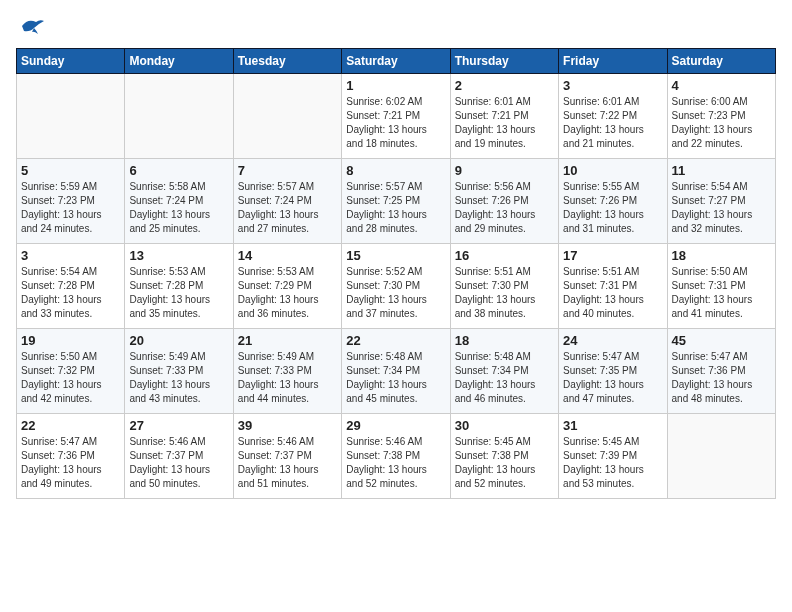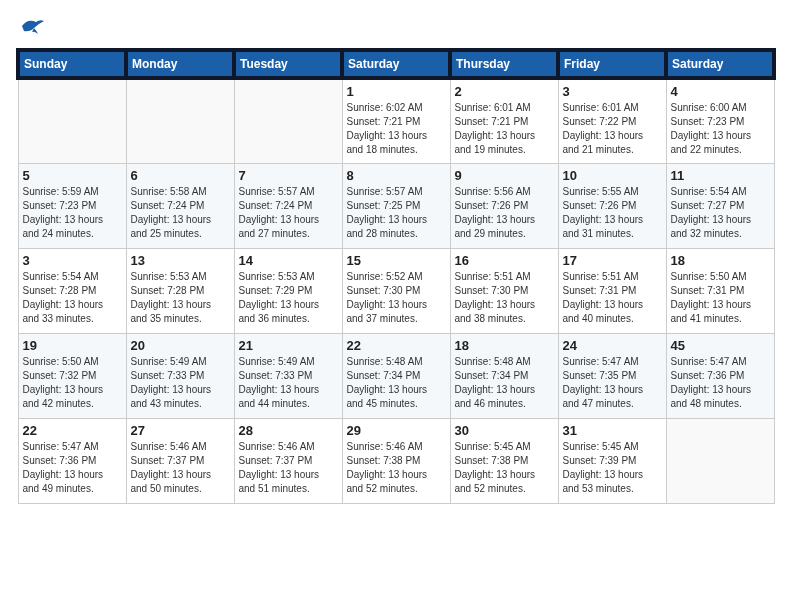--- a/index.html
+++ b/index.html
@@ -58,21 +58,21 @@
       border-collapse: collapse;
       table-layout: fixed;
     }
     .calendar-table thead tr th {
       background-color: #1a5fa8;
       color: #fff;
       font-size: 12px;
       font-weight: bold;
       padding: 5px 4px;
       text-align: left;
-      border: 4px solid #0f172a;
+      border: 1px solid #0f172a;
     }
     .calendar-table tbody tr td {
       border: 1px solid #ccc;
       vertical-align: top;
       padding: 4px 4px 4px 4px;
       font-size: 10px;
       color: #333;
       height: 85px;
       background: #fff;
     }
@@ -242,21 +242,21 @@
       <tr>
         <td>
           <span class="day-number">22</span>
           <div class="day-info">Sunrise: 5:47 AM<br>Sunset: 7:36 PM<br>Daylight: 13 hours and 49 minutes.</div>
         </td>
         <td>
           <span class="day-number">27</span>
           <div class="day-info">Sunrise: 5:46 AM<br>Sunset: 7:37 PM<br>Daylight: 13 hours and 50 minutes.</div>
         </td>
         <td>
-          <span class="day-number">28</span>
+          <span class="day-number">39</span>
           <div class="day-info">Sunrise: 5:46 AM<br>Sunset: 7:37 PM<br>Daylight: 13 hours and 51 minutes.</div>
         </td>
         <td>
           <span class="day-number">29</span>
           <div class="day-info">Sunrise: 5:46 AM<br>Sunset: 7:38 PM<br>Daylight: 13 hours and 52 minutes.</div>
         </td>
         <td>
           <span class="day-number">30</span>
           <div class="day-info">Sunrise: 5:45 AM<br>Sunset: 7:38 PM<br>Daylight: 13 hours and 52 minutes.</div>
         </td>

